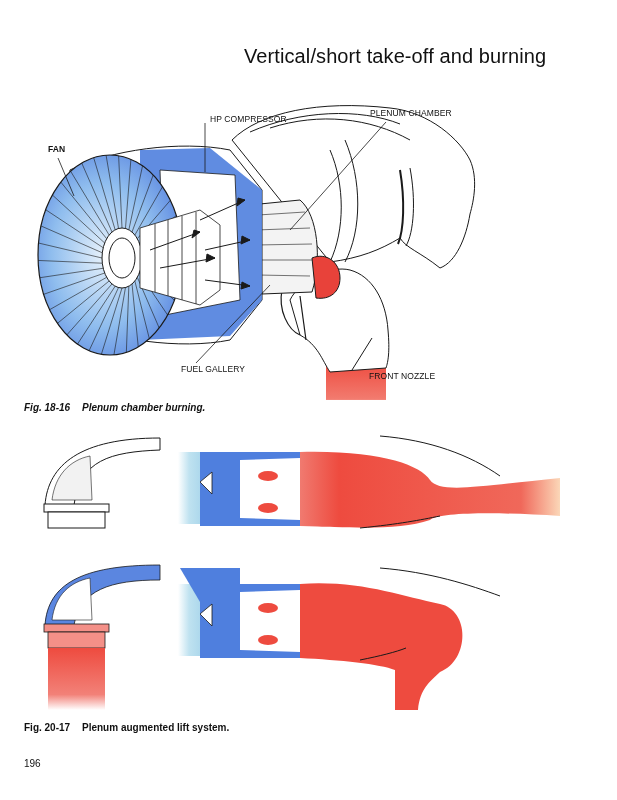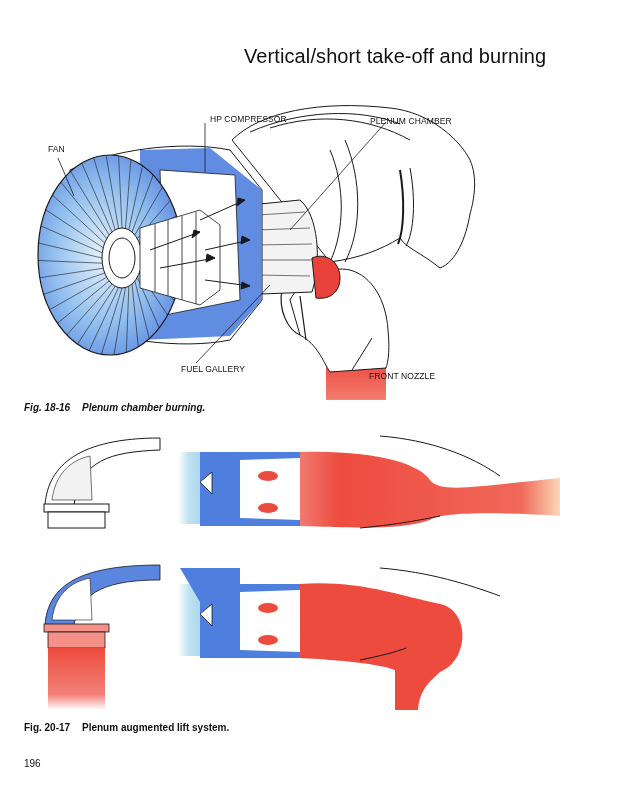--- a/index.html
+++ b/index.html
@@ -123,23 +123,23 @@
   </g>
 
   <g stroke="#1a1a1a" stroke-width="0.8" fill="none">
     <path d="M58,158 L74,196"></path>
     <path d="M205,123 L205,172"></path>
     <path d="M386,122 L290,230"></path>
     <path d="M196,363 L270,285"></path>
   </g>
 </svg>
 
-<div class="label" style="left:48px;top:144px;">FAN</div>
+<div class="label" style="left:48px;top:144px;font-weight:bold;">FAN</div>
 <div class="label" style="left:162px;top:114px;margin-left:48px;">HP COMPRESSOR</div>
-<div class="label" style="left:370px;top:116px;">PLENUM CHAMBER</div>
+<div class="label" style="left:370px;top:108px;">PLENUM CHAMBER</div>
 <div class="label" style="left:159px;top:364px;padding-left:22px;">FUEL GALLERY</div>
 <div class="label" style="left:369px;top:371px;">FRONT NOZZLE</div>
 
 <div class="caption" style="top:402px;font-style:italic;">
   <span class="num">Fig. 18-16</span><span>Plenum chamber burning.</span>
 </div>
 
 <svg width="617" height="300" viewBox="0 0 617 300" style="left:0;top:420px;">
   <defs>
     <linearGradient id="exhaust" x1="0" y1="0" x2="1" y2="0">

